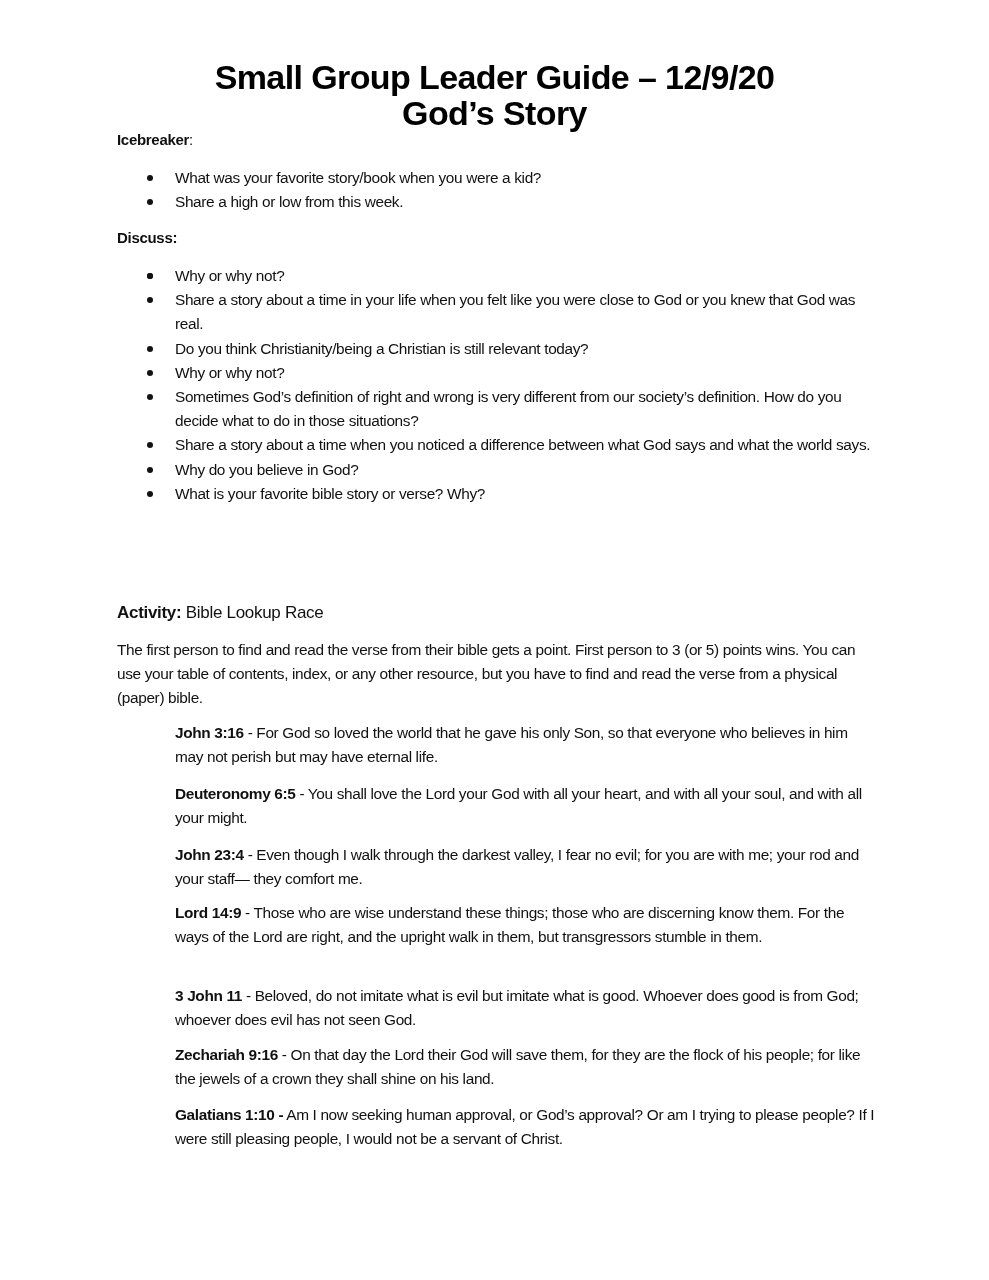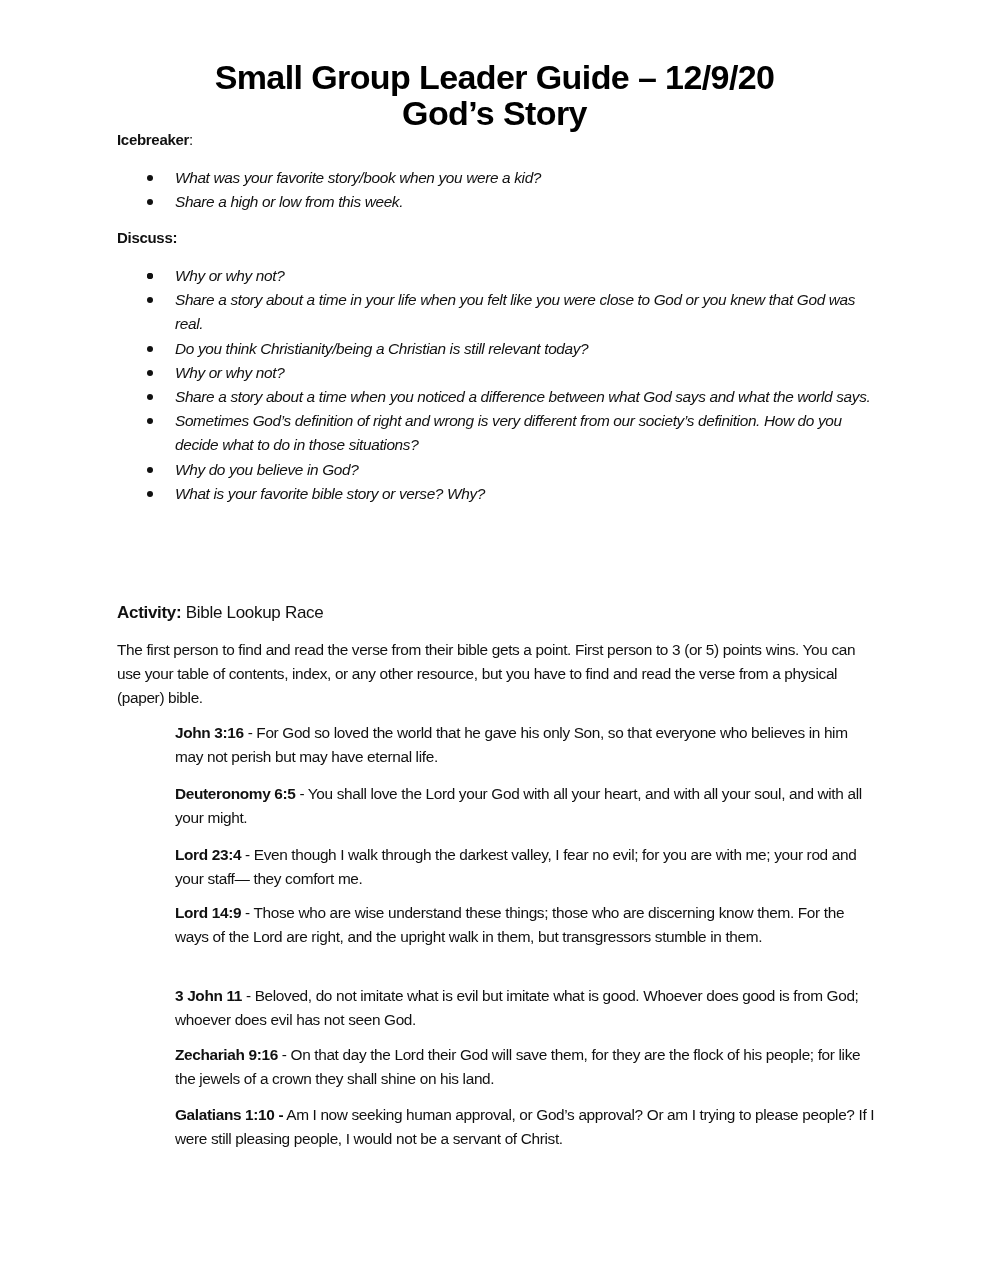--- a/index.html
+++ b/index.html
@@ -54,21 +54,20 @@
       margin: 0;
       padding: 0;
       list-style: none;
     }
     ul.bullets li {
       position: relative;
       padding-left: 58px;
       font-size: 15.4px;
       letter-spacing: -0.35px;
       line-height: 24.2px;
-      font-style: italic;
     }
     ul.bullets li .bullet {
       position: absolute;
       left: 30px;
       top: 9px;
       width: 6px;
       height: 6px;
       border-radius: 50%;
       background: #111;
     }
@@ -110,35 +109,35 @@
   </ul>
 
   <p class="section-label" style="top:228px;"><b>Discuss:</b></p>
 
   <ul class="bullets" style="top:264px;">
     <li><span class="bullet"></span></li>
     <li><span class="bullet"></span><span>Why or why not?</span></li>
     <li><span class="bullet"></span><span>Share a story about a time in your life when you felt like you were close to God or you knew that God was real.</span></li>
     <li><span class="bullet"></span><span>Do you think Christianity/being a Christian is still relevant today?</span></li>
     <li><span class="bullet"></span><span>Why or why not?</span></li>
+    <li><span class="bullet"></span><span>Sometimes God’s definition of right and wrong is very different from our society’s definition. How do you decide what to do in those situations?</span></li>
     <li><span class="bullet"></span><span>Share a story about a time when you noticed a difference between what God says and what the world says.</span></li>
-    <li><span class="bullet"></span><span>Sometimes God’s definition of right and wrong is very different from our society’s definition. How do you decide what to do in those situations?</span></li>
     <li><span class="bullet"></span><span>Why do you believe in God?</span></li>
     <li><span class="bullet"></span><span>What is your favorite bible story or verse? Why?</span></li>
   </ul>
 
   <p class="section-label" style="top:603px; font-size:17px;"><b>Activity:</b><span> Bible Lookup Race</span></p>
 
   <p class="para" style="top:638px;">The first person to find and read the verse from their bible gets a point. First person to 3 (or 5) points wins. You can use your table of contents, index, or any other resource, but you have to find and read the verse from a physical (paper) bible.</p>
 
   <p class="verse" style="top:721px;"><span class="ref">John 3:16</span><span> - For God so loved the world that he gave his only Son, so that everyone who believes in him may not perish but may have eternal life.</span></p>
 
   <p class="verse" style="top:782px;"><span class="ref">Deuteronomy 6:5</span><span> - You shall love the Lord your God with all your heart, and with all your soul, and with all your might.</span></p>
 
-  <p class="verse" style="top:843px;"><span class="ref">Lord 23:4</span><span> - Even though I walk through the darkest valley, I fear no evil; for you are with me; your rod and your staff— they comfort me.</span></p>
+  <p class="verse" style="top:843px;"><span class="ref">John 23:4</span><span> - Even though I walk through the darkest valley, I fear no evil; for you are with me; your rod and your staff— they comfort me.</span></p>
 
   <p class="verse" style="top:901px;"><span class="ref">Lord 14:9</span><span> - Those who are wise understand these things; those who are discerning know them. For the ways of the Lord are right, and the upright walk in them, but transgressors stumble in them.</span></p>
 
   <p class="verse" style="top:984px;"><span class="ref">3 John 11</span><span> - Beloved, do not imitate what is evil but imitate what is good. Whoever does good is from God; whoever does evil has not seen God.</span></p>
 
   <p class="verse" style="top:1043px;"><span class="ref">Zechariah 9:16</span><span> - On that day the Lord their God will save them, for they are the flock of his people; for like the jewels of a crown they shall shine on his land.</span></p>
 
   <p class="verse" style="top:1103px;"><span class="ref">Galatians 1:10 -</span><span> Am I now seeking human approval, or God’s approval? Or am I trying to please people? If I were still pleasing people, I would not be a servant of Christ.</span></p>
 
 </div>

